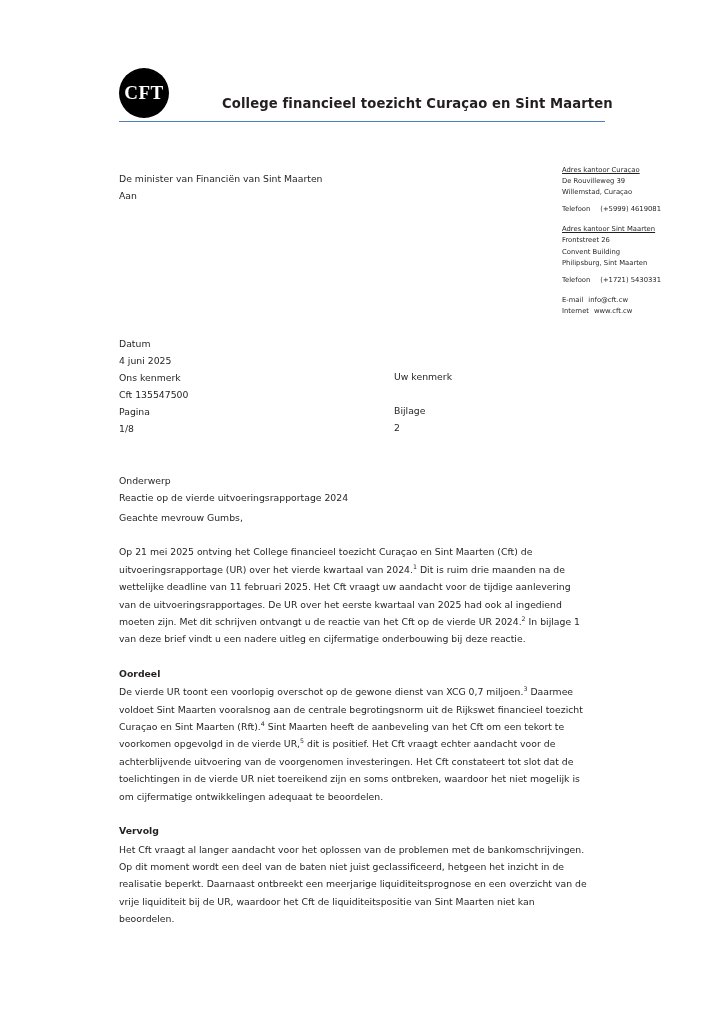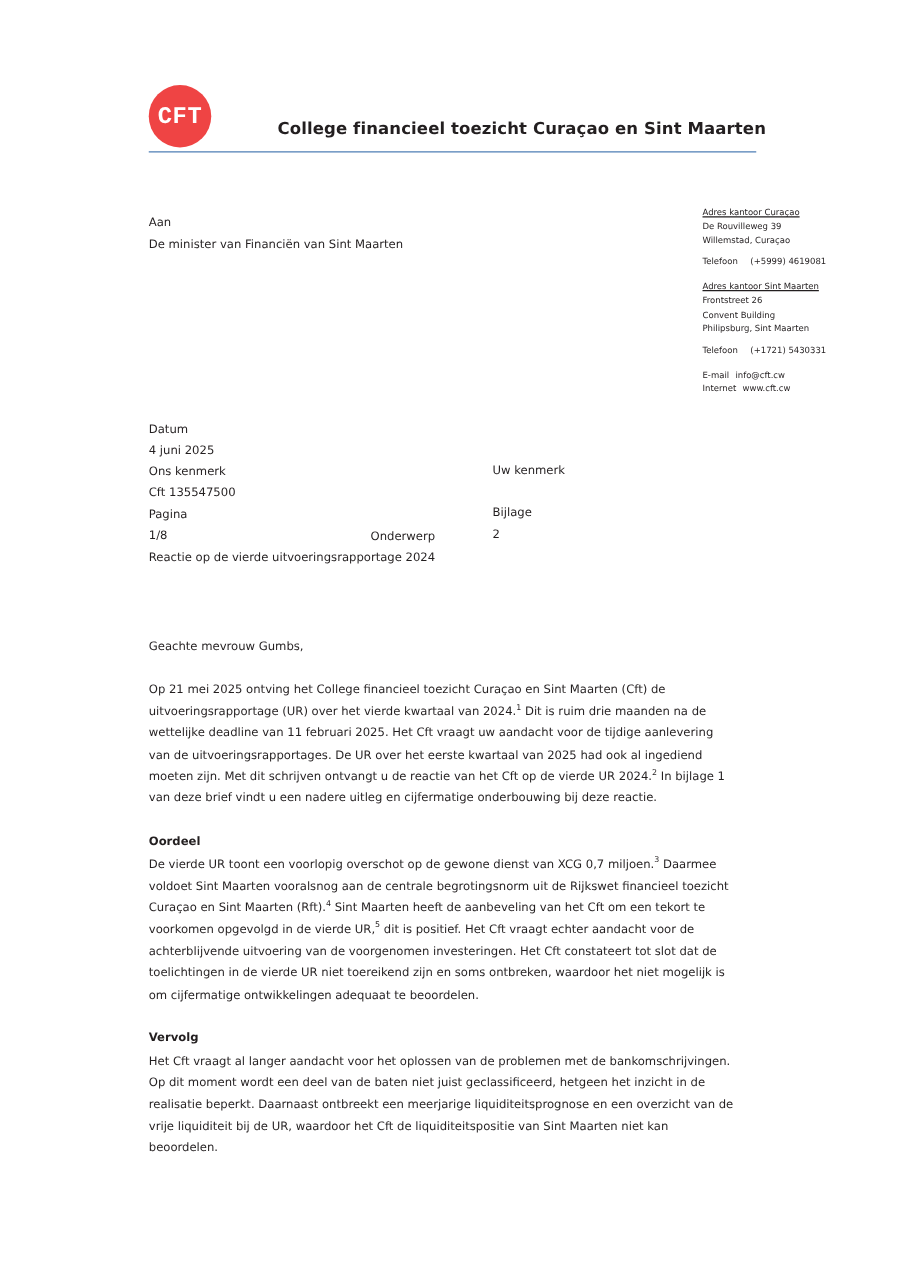--- a/index.html
+++ b/index.html
@@ -30,23 +30,23 @@
     width: 724px;
     height: 124px;
   }
   .logo {
     position: absolute;
     left: 119px;
     top: 68px;
     width: 50px;
     height: 50px;
     border-radius: 50%;
-    background: #ef4444;
+    background: #000000;
     color: #ffffff;
-    font-family: Liberation Mono, monospace;
+    font-family: Liberation Serif, serif;
     font-weight: bold;
     font-size: 19px;
     letter-spacing: 0.5px;
     display: flex;
     align-items: center;
     justify-content: center;
   }
   .header-title {
     position: absolute;
     left: 178px;
@@ -90,21 +90,21 @@
   
   .field-block {
     position: absolute;
     font-size: 9.3px;
     line-height: 17px;
     color: #231f20;
   }
   #aan-block { left: 119px; top: 170px; }
   #meta-left { left: 119px; top: 335px; }
   #meta-right { left: 394px; top: 368px; }
-  #onderwerp-block { left: 119px; top: 421px; text-align: right; }
+  #onderwerp-block { left: 119px; top: 472px; }
 
   .meta-row { display: block; white-space: nowrap; }
   .meta-label { display: block; }
   .meta-value { display: block; }
 
   
   .body-text {
     position: absolute;
     left: 119px;
     top: 509px;
@@ -127,22 +127,22 @@
 
 <div class="page">
 
   <div class="header">
     <div class="logo">CFT</div>
     <div class="header-title">College financieel toezicht Curaçao en Sint Maarten</div>
     <div class="header-rule"></div>
   </div>
 
   <div class="field-block" id="aan-block">
+    <span class="meta-row">De minister van Financiën van Sint Maarten</span>
     <span class="meta-row">Aan</span>
-    <span class="meta-row">De minister van Financiën van Sint Maarten</span>
   </div>
 
   <div class="addresses">
 
     <div class="addr-group">
       <span class="addr-title">Adres kantoor Curaçao</span>
       <span class="addr-line">De Rouvilleweg 39</span>
       <span class="addr-line">Willemstad, Curaçao</span>
       <span class="addr-phone"><span>Telefoon</span><span class="num">(+5999) 4619081</span></span>
     </div>

